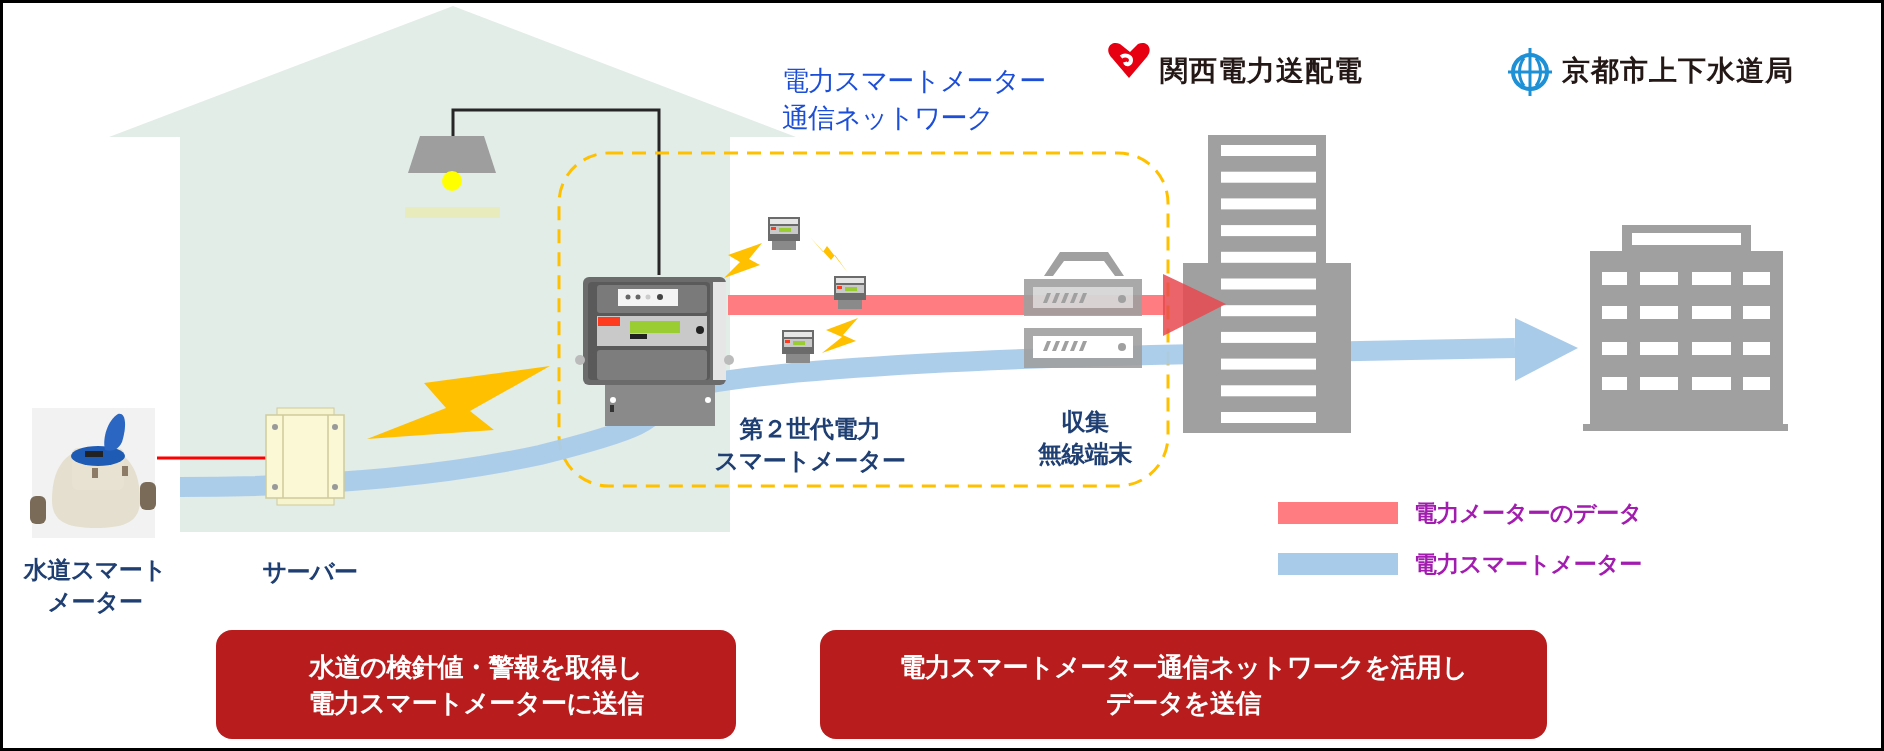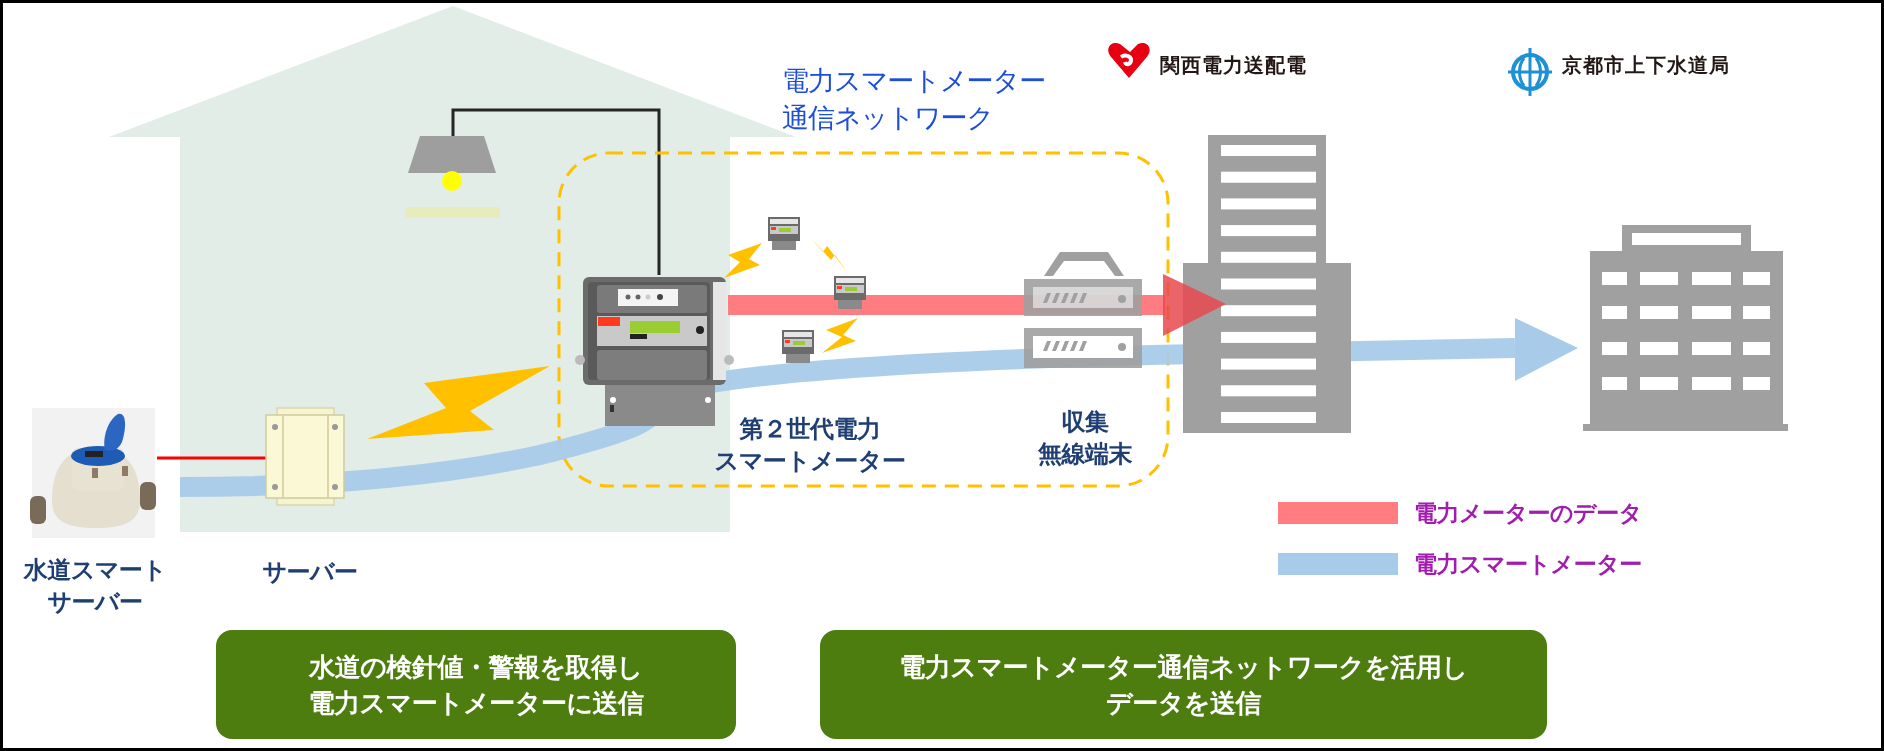--- a/index.html
+++ b/index.html
@@ -5,24 +5,24 @@
   html, body { margin:0; padding:0; background:#ffffff; }
   body { width:1884px; height:751px; position:relative; overflow:hidden;
          font-family:"DejaVu Sans", "Liberation Sans", sans-serif; }
   #frame { position:absolute; left:0; top:0; width:1878px; height:745px;
            border:3px solid #000; background:#fff; }
   svg#diagram { position:absolute; left:0; top:0; width:1884px; height:751px; }
   .lbl { position:absolute; color:#1F3F73; font-weight:bold; font-size:24px;
          line-height:32px; text-align:center; white-space:pre-line; letter-spacing:-0.5px; }
   .net-label { position:absolute; left:782px; top:62px; color:#1d4ed8; font-size:27px;
                line-height:37px; white-space:pre-line; letter-spacing:-1px; }
-  .logo-text { position:absolute; font-size:20px; color:#231815; font-weight:bold; letter-spacing:1px; }
+  .logo-text { position:absolute; font-size:28px; color:#231815; font-weight:bold; letter-spacing:1px; }
   .legend-swatch { position:absolute; width:120px; height:22px; }
   .legend-label { position:absolute; font-size:23px; font-weight:bold; color:#a21caf; letter-spacing:-0.5px; }
-  .callout { position:absolute; background:#4d7c0f; border-radius:16px; color:#fff;
+  .callout { position:absolute; background:#b91c1c; border-radius:16px; color:#fff;
              font-weight:bold; font-size:26px; line-height:36px; text-align:center;
              display:flex; align-items:center; justify-content:center; white-space:pre-line;
              letter-spacing:-0.5px; }
 </style>
 </head>
 <body>
 
 <div id="frame"></div>
 
 <svg id="diagram" viewBox="0 0 1884 751">
@@ -206,21 +206,21 @@
   </g>
 </svg>
 
 <div class="net-label">電力スマートメーター
 通信ネットワーク</div>
 
 <div class="logo-text" style="left:1160px; top:52px;">関西電力送配電</div>
 <div class="logo-text" style="left:1562px; top:52px;">京都市上下水道局</div>
 
 <div class="lbl" style="left:10px; top:554px; width:170px;">水道スマート
-サーバー</div>
+メーター</div>
 <div class="lbl" style="left:240px; top:556px; width:140px;">サーバー</div>
 <div class="lbl" style="left:710px; top:413px; width:200px;">第２世代電力
 スマートメーター</div>
 <div class="lbl" style="left:1030px; top:406px; width:110px;">収集
 無線端末</div>
 
 <div>
   <div>
     <div class="legend-swatch" id="sw0" style="left: 1278px; top: 502px; background: rgb(255, 124, 128);"></div>
     <div class="legend-label" style="left:1414px; top:498px;">電力メーターのデータ</div>

